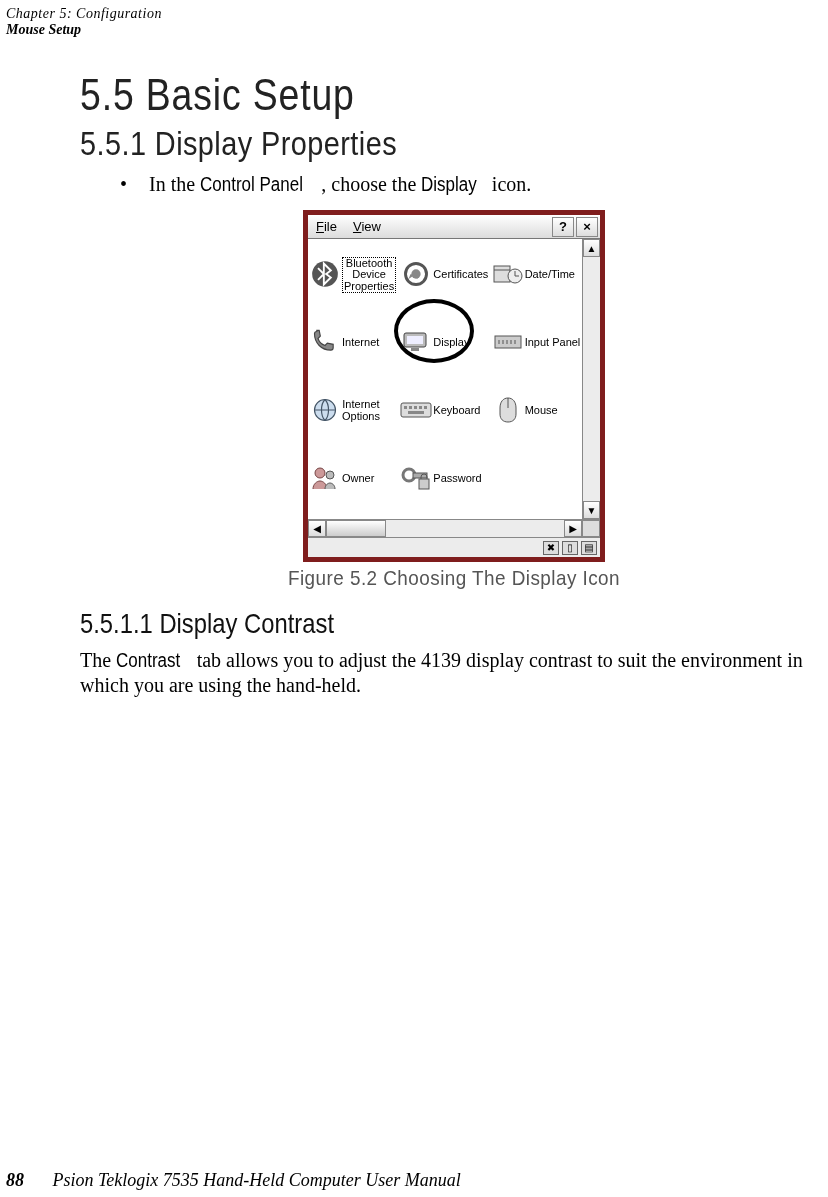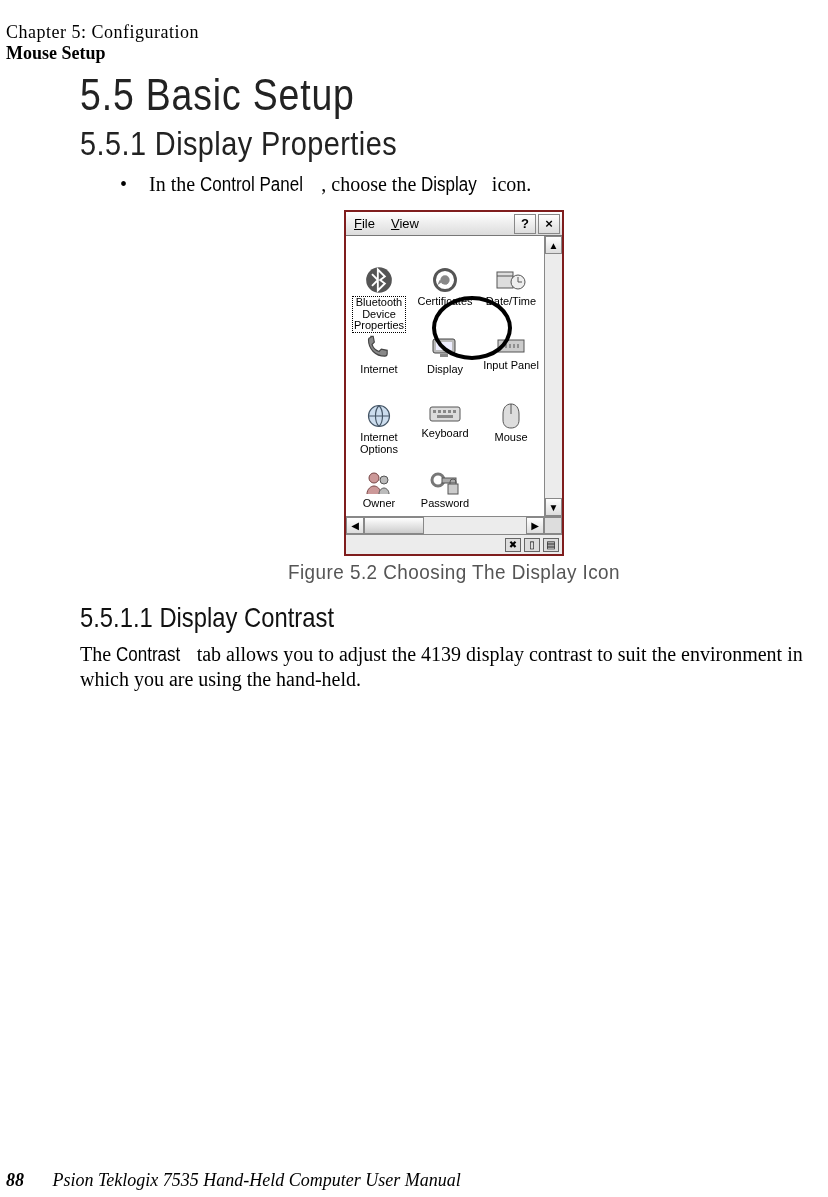--- a/index.html
+++ b/index.html
@@ -9,23 +9,23 @@
     background: #fff;
     font-family: "Times New Roman", Times, serif;
     color: #000;
     position: relative;
     overflow: hidden;
   }
   .header {
     position: absolute;
     top: 6px;
     left: 6px;
-    font-size: 18px;
+    font-style: italic;
+    font-size: 14px;
     line-height: 1.15;
-    margin-top: 16px;
   }
   .header .ch { font-weight: normal; letter-spacing: 0.5px; }
   .header .bs { font-weight: bold; }
 
   .content {
     position: absolute;
     top: 70px;
     left: 80px;
     right: 0;
   }
@@ -62,23 +62,23 @@
   .cond {
     font-family: "Helvetica Neue", Arial, sans-serif;
     font-weight: 200;
     display: inline-block;
     transform: scaleX(0.85);
     transform-origin: left center;
   }
 
   
   .cp-wrap {
-    width: 220px;
+    width: 302px;
     margin: 0 auto 2px auto;
-    border: 2px solid #7f1d1d;
+    border: 5px solid #7f1d1d;
     background: #4d7c0f;
     font-family: Arial, sans-serif;
     font-size: 13px;
   }
   .cp-title {
     display: flex;
     align-items: center;
     height: 24px;
     border-bottom: 1px solid #777;
     background: linear-gradient(#ffffff,#dcdcdc);
@@ -101,28 +101,26 @@
   .cp-grid {
     flex: 1;
     display: grid;
     grid-template-columns: repeat(3,1fr);
     grid-auto-rows: 68px;
     background: #fff;
     position: relative;
   }
   .cell {
     display: flex;
-    flex-direction: column;
     align-items: center;
     justify-content: flex-start;
     padding-top: 4px;
     font-size: 11px;
     text-align: center;
     line-height: 1.05;
-    margin-top: 26px;
   }
   .ic {
     width: 34px; height: 30px;
     display: flex; align-items: center; justify-content: center;
     margin-bottom: 2px;
   }
   .sel-label {
     border: 1px dotted #000;
     background: #fff;
     padding: 0 1px;

